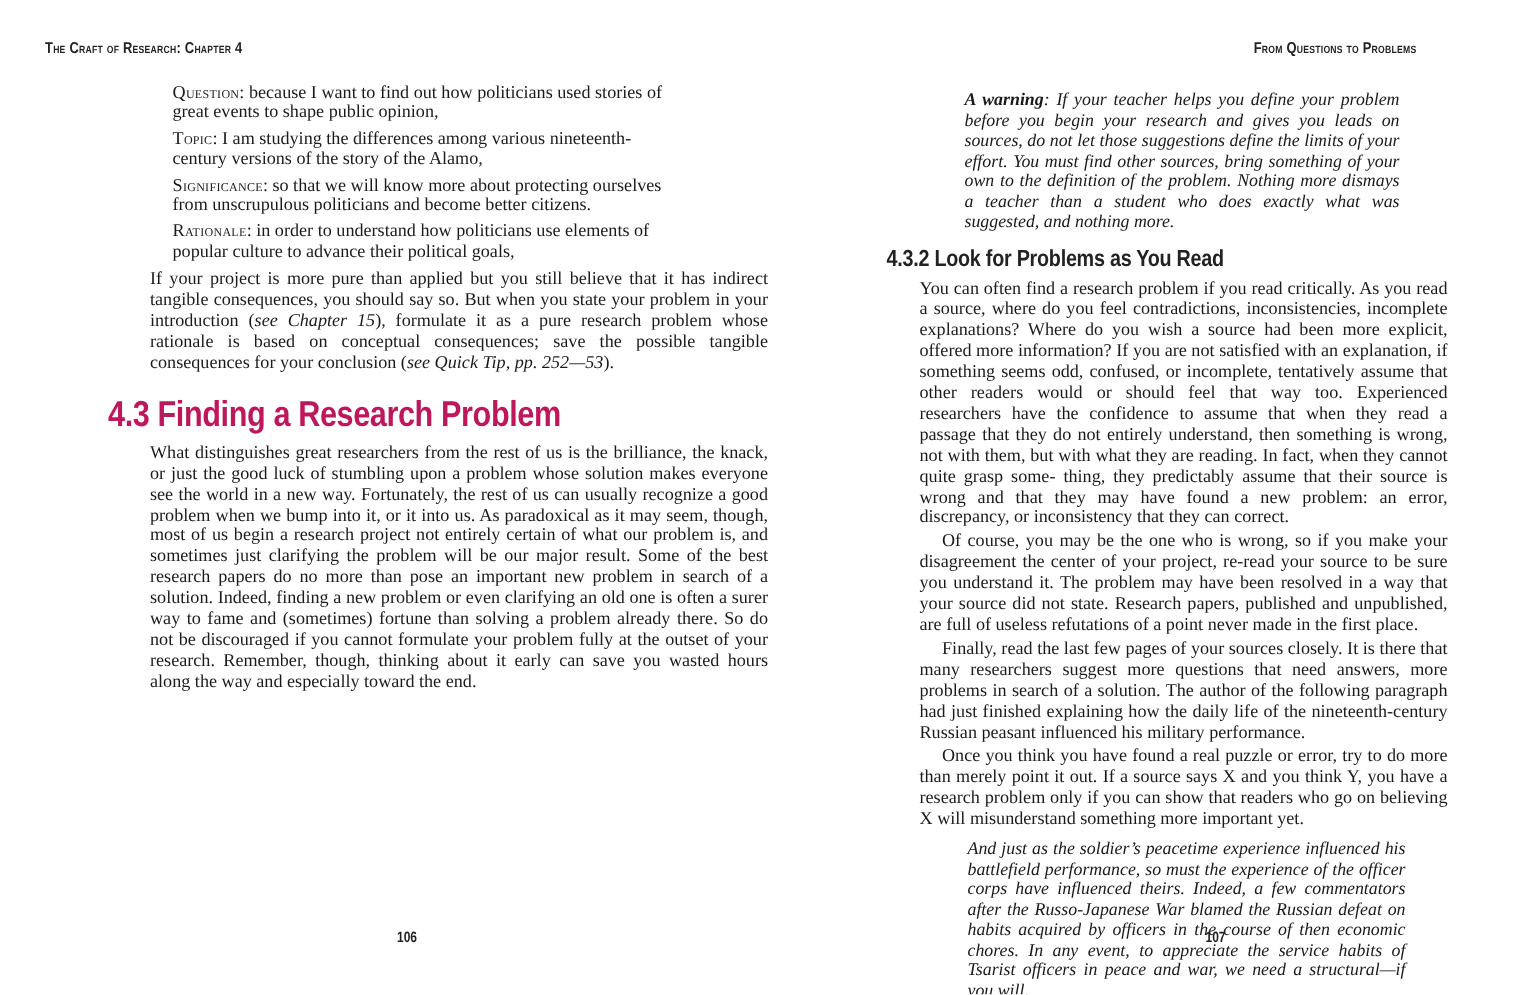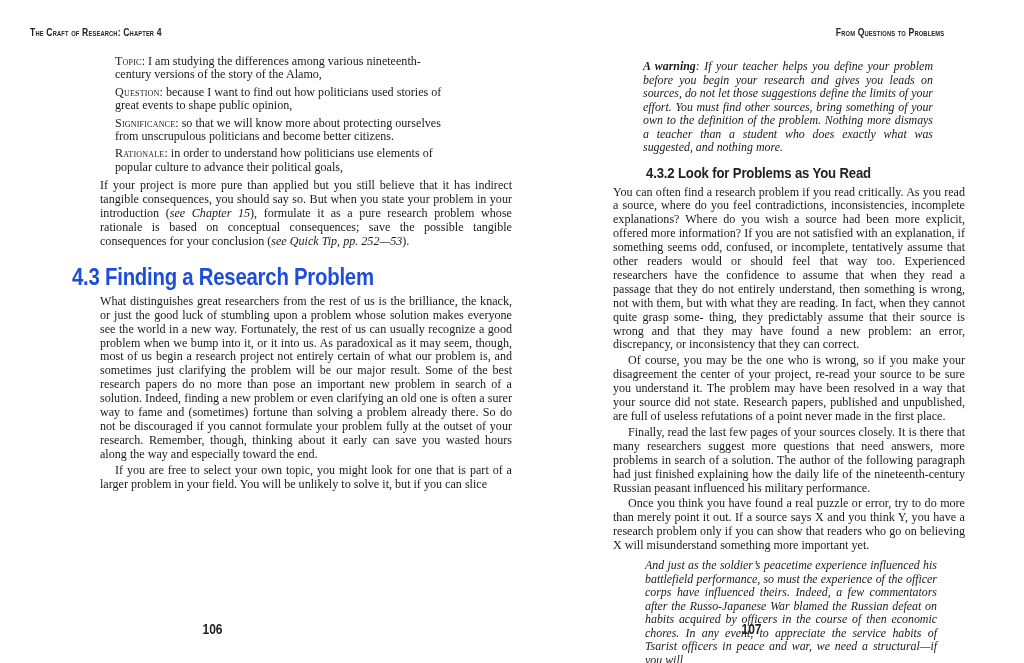--- a/index.html
+++ b/index.html
@@ -49,34 +49,34 @@
   .para.indent { text-indent: 15px; }
   .it { font-style: italic; }
   .bd { font-weight: bold; }
   
   .h1 {
     font-family: "Liberation Sans", sans-serif;
     font-weight: bold;
     font-size: 24px;
     line-height: 26px;
     letter-spacing: -0.3px;
-    color: #1d4ed8;
+    color: #be185d;
     margin: 15px 0 5px -28px;
     text-align: left;
     white-space: nowrap;
   }
   .h2 {
     font-family: "Liberation Sans", sans-serif;
     font-weight: bold;
     font-size: 15.5px;
     line-height: 18px;
     letter-spacing: -0.2px;
     color: #222;
     margin: 9px 0 4px -22px;
-    text-align: center;
+    text-align: left;
     white-space: nowrap;
   }
   .h1 .squeeze, .h2 .squeeze { display: inline-block; transform: scaleX(0.85); transform-origin: left center; }
   
   .warning-block {
     margin: 5px 32px 4px 30px;
     font-style: italic;
     font-size: 11.9px;
     line-height: 13.5px;
   }
@@ -84,24 +84,24 @@
     margin: 6px 28px 0 32px;
     font-style: italic;
     font-size: 11.9px;
     line-height: 13.5px;
   }
   
   .page-number {
     position: absolute;
     top: 620px;
     width: 80px;
-    text-align: left;
+    text-align: right;
     font-family: "Liberation Sans", sans-serif;
     font-weight: bold;
-    font-size: 15px;
+    font-size: 10px;
     color: #222;
   }
   .page-number .squeeze { display: inline-block; transform: scaleX(0.8); transform-origin: center; }
   .pn-left  { left: 200px; }
   .pn-right { left: 739px; }
 </style>
 </head>
 <body>
 
 <div class="page">
@@ -109,36 +109,35 @@
   <div class="running-head rh-left">
     <span class="squeeze">The Craft of Research: Chapter 4</span>
   </div>
   <div class="running-head rh-right">
     <span class="squeeze">From Questions to Problems</span>
   </div>
 
   <div class="col col-left">
 
     <div class="example-block">
+      <div class="example-item"><span class="sc-label">Question</span><span>: because I want to find out how politicians used stories of great events to shape public opinion,</span></div>
       <div class="example-item"><span class="sc-label">Topic</span><span>: I am studying the differences among various nineteenth-century versions of the story of the Alamo,</span></div>
-      <div class="example-item"><span class="sc-label">Question</span><span>: because I want to find out how politicians used stories of great events to shape public opinion,</span></div>
       <div class="example-item"><span class="sc-label">Significance</span><span>: so that we will know more about protecting ourselves from unscrupulous politicians and become better citizens.</span></div>
       <div class="example-item"><span class="sc-label">Rationale</span><span>: in order to understand how politicians use elements of popular culture to advance their political goals,</span></div>
     </div>
 
     <div class="para" style="margin-top:5px;"><span>If your project is more pure than applied but you still believe that it has indirect tangible consequences, you should say so. But when you state your problem in your introduction (</span><span class="it">see Chapter 15</span><span>), formulate it as a pure research problem whose rationale is based on conceptual consequences; save the possible tangible consequences for your conclusion (</span><span class="it">see Quick Tip, pp. 252—53</span><span>).</span></div>
 
     <div class="h1">
       <span class="squeeze">4.3 Finding a Research Problem</span>
     </div>
 
     <div class="para">What distinguishes great researchers from the rest of us is the brilliance, the knack, or just the good luck of stumbling upon a problem whose solution makes everyone see the world in a new way. Fortunately, the rest of us can usually recognize a good problem when we bump into it, or it into us. As paradoxical as it may seem, though, most of us begin a research project not entirely certain of what our problem is, and sometimes just clarifying the problem will be our major result. Some of the best research papers do no more than pose an important new problem in search of a solution. Indeed, finding a new problem or even clarifying an old one is often a surer way to fame and (sometimes) fortune than solving a problem already there. So do not be discouraged if you cannot formulate your problem fully at the outset of your research. Remember, though, thinking about it early can save you wasted hours along the way and especially toward the end.</div>
 
 
-    <div class="para indent">If you are free to select your own topic, you might look for one that is part of a larger problem in your field. You will be unlikely to solve it, but if you can slice</div>
 
   </div>
 
   <div class="col col-right">
 
 
     <div class="warning-block"><span class="it bd">A warning</span><span class="it">: If your teacher helps you define your problem before you begin your research and gives you leads on sources, do not let those suggestions define the limits of your effort. You must find other sources, bring something of your own to the definition of the problem. Nothing more dismays a teacher than a student who does exactly what was suggested, and nothing more.</span></div>
 
     <div class="h2">
       <span class="squeeze">4.3.2 Look for Problems as You Read</span>

